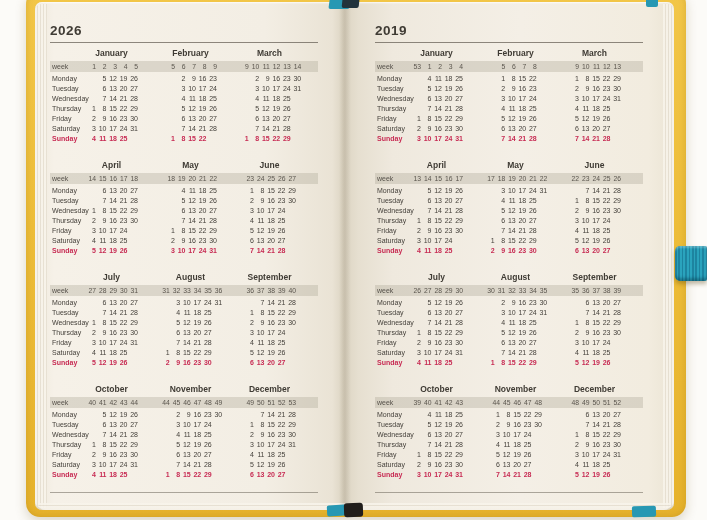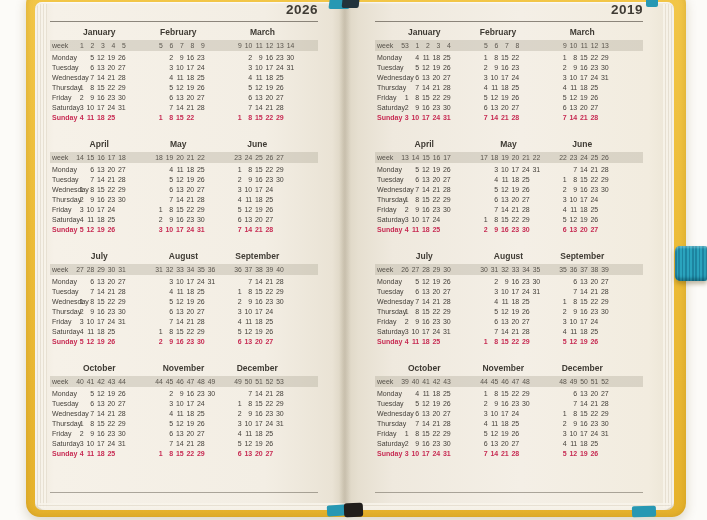--- a/index.html
+++ b/index.html
@@ -28,34 +28,34 @@
   .edge-right{right:0;top:2px;bottom:2px;width:11px;border-radius:0 7px 7px 0;
     background:repeating-linear-gradient(90deg,#f8f4eb 0 2px,#e5ded0 2.4px 3px);}
   .edge-bottom{left:3px;right:3px;bottom:0;height:7px;border-radius:0 0 7px 7px;
     background:repeating-linear-gradient(0deg,#f8f4eb 0 1.5px,#e5ded0 1.9px 2.5px);}
   .gutter{position:absolute;top:0;bottom:0;left:304px;width:12px;
     background:linear-gradient(90deg,rgba(90,78,55,0) 0%,rgba(90,78,55,.16) 50%,rgba(90,78,55,0) 100%);}
   
   .page{position:absolute;top:0;height:508px;width:268px;}
   .page-left{left:15px;}
   .page-right{left:340px;}
-  .year{height:16px;line-height:16px;text-align:right;
+  .year{margin-top:21px;height:16px;line-height:16px;text-align:left;
     font-size:13.5px;font-weight:700;letter-spacing:.5px;color:#3f3b34;}
   .head-rule{margin-top:3px;border-top:1px solid rgba(95,89,78,.7);height:0;}
   .footer-rule{position:absolute;top:490px;left:0;right:0;border-top:1px solid rgba(95,89,78,.5);}
   .sections{margin-top:4px;}
   .section{position:relative;height:97px;margin-bottom:15px;}
   .week-strip{position:absolute;left:0;right:0;top:14px;height:11px;background:rgba(172,165,148,.35);}
   .labels{position:absolute;left:2px;top:0;width:62px;}
   .lab-spacer{height:14px;}
   .lab-week{height:11px;line-height:11px;margin-bottom:2px;font-size:7px;color:#57524b;}
   .lab-day{height:10px;line-height:10px;font-size:7px;color:#45413b;}
   .lab-day.sun{color:#c72b53;font-weight:700;}
   .months{display:flex;margin-left:23px;gap:2px;position:relative;}
-  .month{width:77px;display:flex;flex-direction:column;align-items:flex-start;}
+  .month{width:77px;display:flex;flex-direction:column;align-items:center;}
   .m-name{height:14px;line-height:13px;font-size:8.5px;font-weight:700;color:#3f3b34;text-align:center;}
   .num-row{display:flex;height:10px;line-height:10px;}
   .num-row.wk{height:11px;line-height:11px;margin-bottom:2px;}
   .cell{width:10.5px;text-align:right;font-size:7px;color:#45413b;letter-spacing:-.2px;}
   .num-row.wk .cell{font-size:6.8px;color:#5a554d;}
   .num-row.sun .cell{color:#c72b53;font-weight:700;}
   
   .teal-el{position:absolute;}
   .bm-top{left:329px;top:0;width:21px;height:9px;background:#2798b3;transform:skewX(-8deg);border-radius:0 0 2px 2px;}
   .bm-top-dark{left:342px;top:0;width:17px;height:8px;background:#22333c;transform:skewX(-6deg);border-radius:0 0 2px 2px;}

